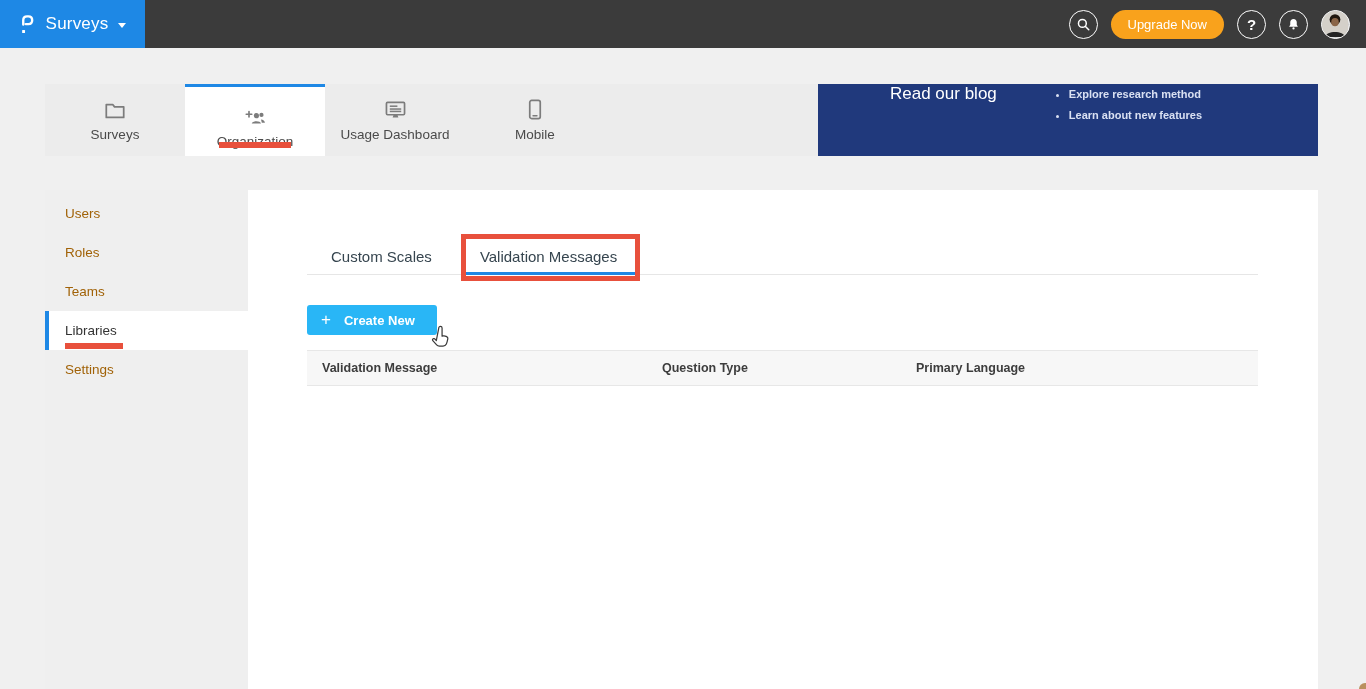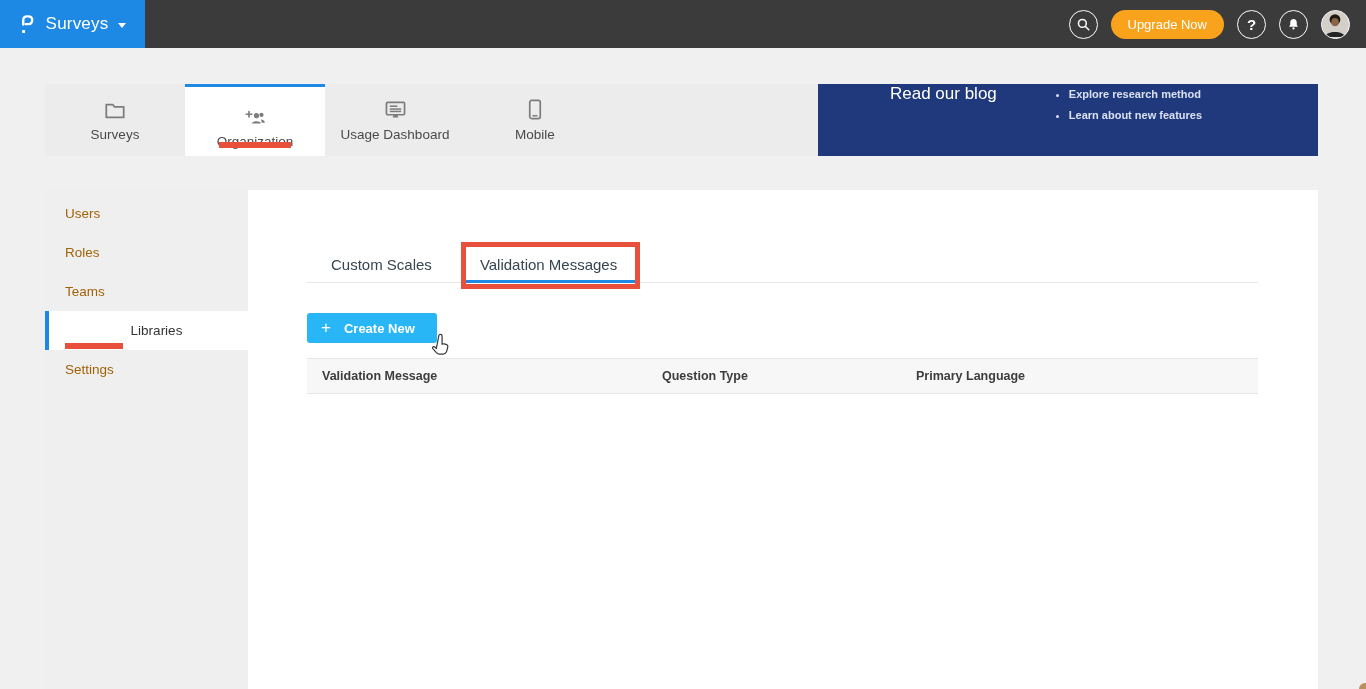--- a/index.html
+++ b/index.html
@@ -73,26 +73,26 @@
   
   .main-card {
     margin: 34px 48px 0 45px; min-height: 499px;
     background: #fff; display: flex;
   }
   .sidebar { width: 203px; background: #efefef; padding-top: 4px; flex: none; }
   .side-item {
     height: 39px; display: flex; align-items: center; padding-left: 20px;
     font-size: 13.5px; color: #a16207; cursor: pointer; position: relative;
   }
-  .side-item.active { background: #fff; border-left: 4px solid #1e88e5; padding-left: 16px; color: #333; justify-content: center; }
+  .side-item.active { background: #fff; border-left: 4px solid #1e88e5; padding-left: 16px; color: #333; }
   .anno-underline2 {
     position: absolute; left: 16px; bottom: 1px; width: 58px; height: 6px; background: #e8503c;
   }
 
-  .content { flex: 1; padding: 16px 60px 0 59px; }
+  .content { flex: 1; padding: 8px 60px 0 59px; }
 
   
   .content-tabs { margin-top: 40px; display: flex; border-bottom: 1px solid #e6e6e6; }
   .ctab {
     height: 36px; display: flex; align-items: center; padding: 0 24px;
     font-size: 15px; font-weight: 500; color: #36454f; cursor: pointer; position: relative;
   }
   .ctab.active::after {
     content: ""; position: absolute; left: 5px; right: 5px; bottom: -1px;
     height: 3px; background: #1e88e5;

